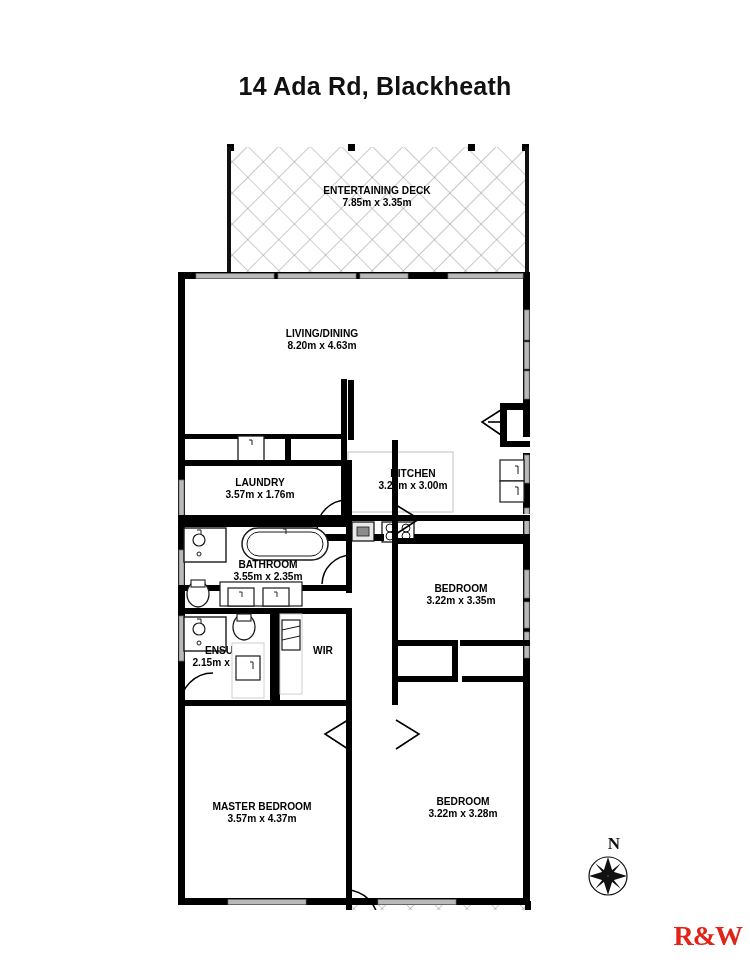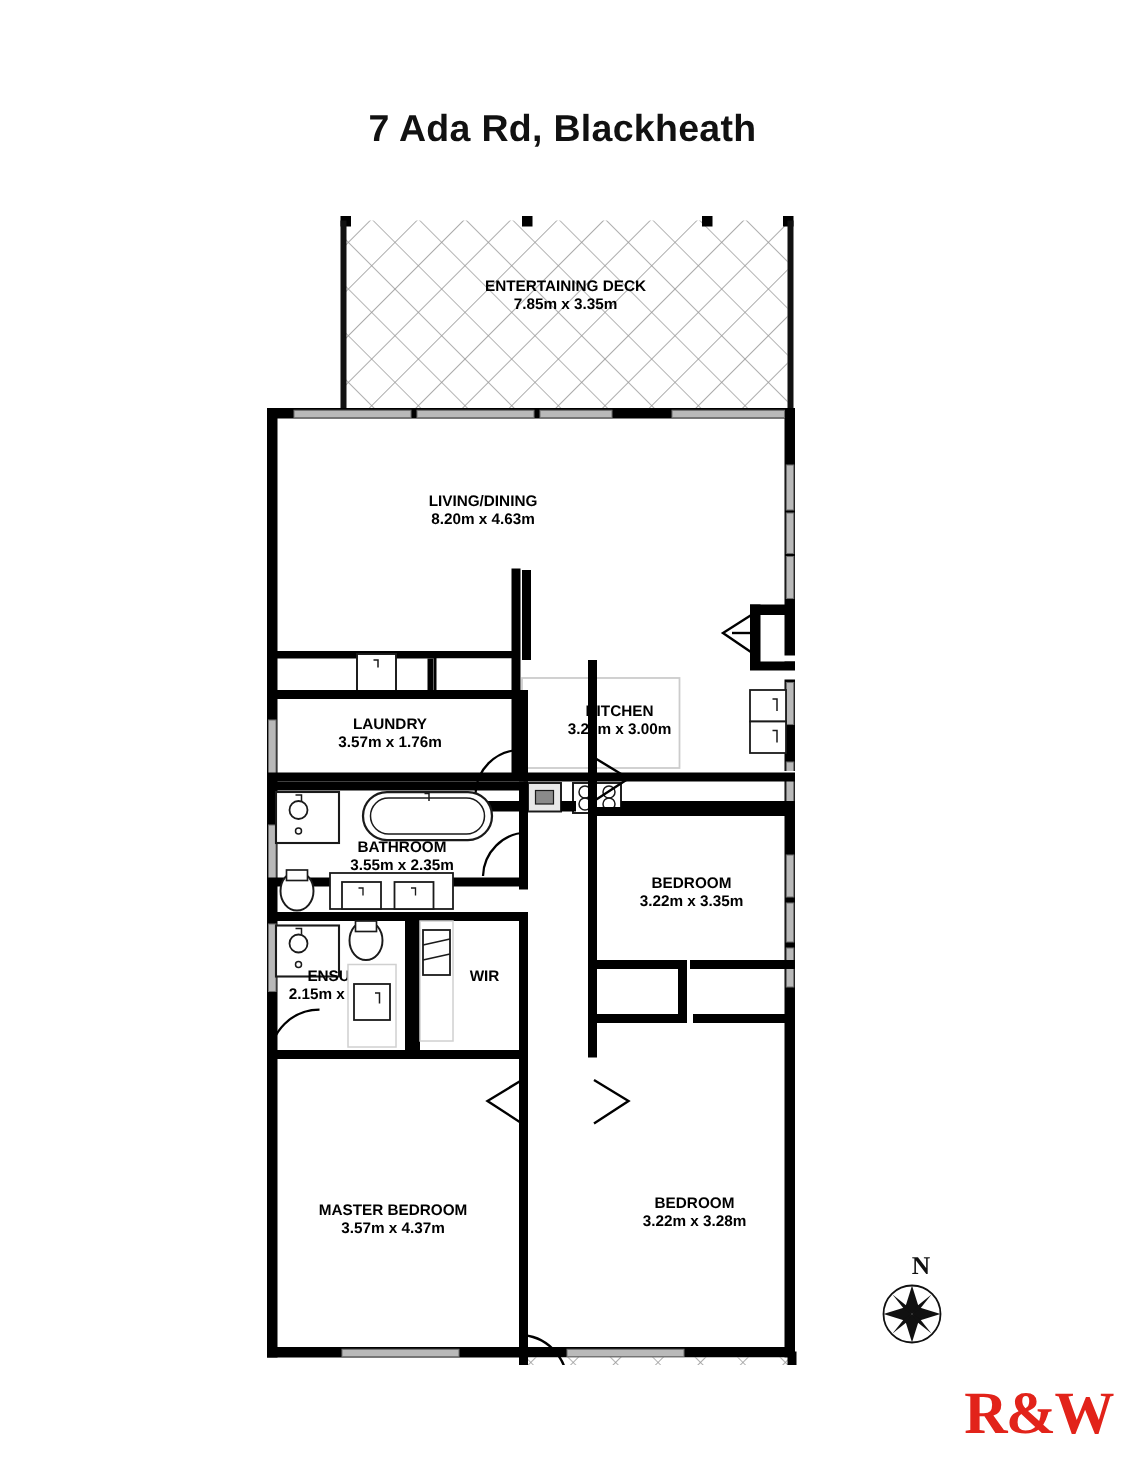--- a/index.html
+++ b/index.html
@@ -56,32 +56,32 @@
     text-align: center;
     font-size: 12.3px;
     color: #4a4a4a;
   }
   #logo {
     position: absolute;
     right: 8px; top: 922px;
     font-family: "Liberation Serif", serif;
     font-weight: bold;
     font-style: normal;
-    font-size: 40px;
+    font-size: 28px;
     color: #e2231a;
     letter-spacing: -1px;
     line-height: 1;
   }
 </style>
 </head>
 <body>
 
 <div id="page">
 
-  <div id="title">7 Ada Rd, Blackheath</div>
+  <div id="title">14 Ada Rd, Blackheath</div>
 
   <div id="plan">
     <svg width="420" height="780" viewBox="0 0 420 780" xmlns="http://www.w3.org/2000/svg">
       <defs>
         <pattern id="deckhatch" width="22" height="22" patternUnits="userSpaceOnUse" patternTransform="rotate(45)">
           <rect width="22" height="22" fill="#ffffff"></rect>
           <path d="M0 0 L0 22 M0 0 L22 0" stroke="#9a9a9a" stroke-width="1.1"></path>
         </pattern>
         <pattern id="verhatch" width="20" height="20" patternUnits="userSpaceOnUse" patternTransform="rotate(45)">
           <rect width="20" height="20" fill="#ffffff"></rect>

